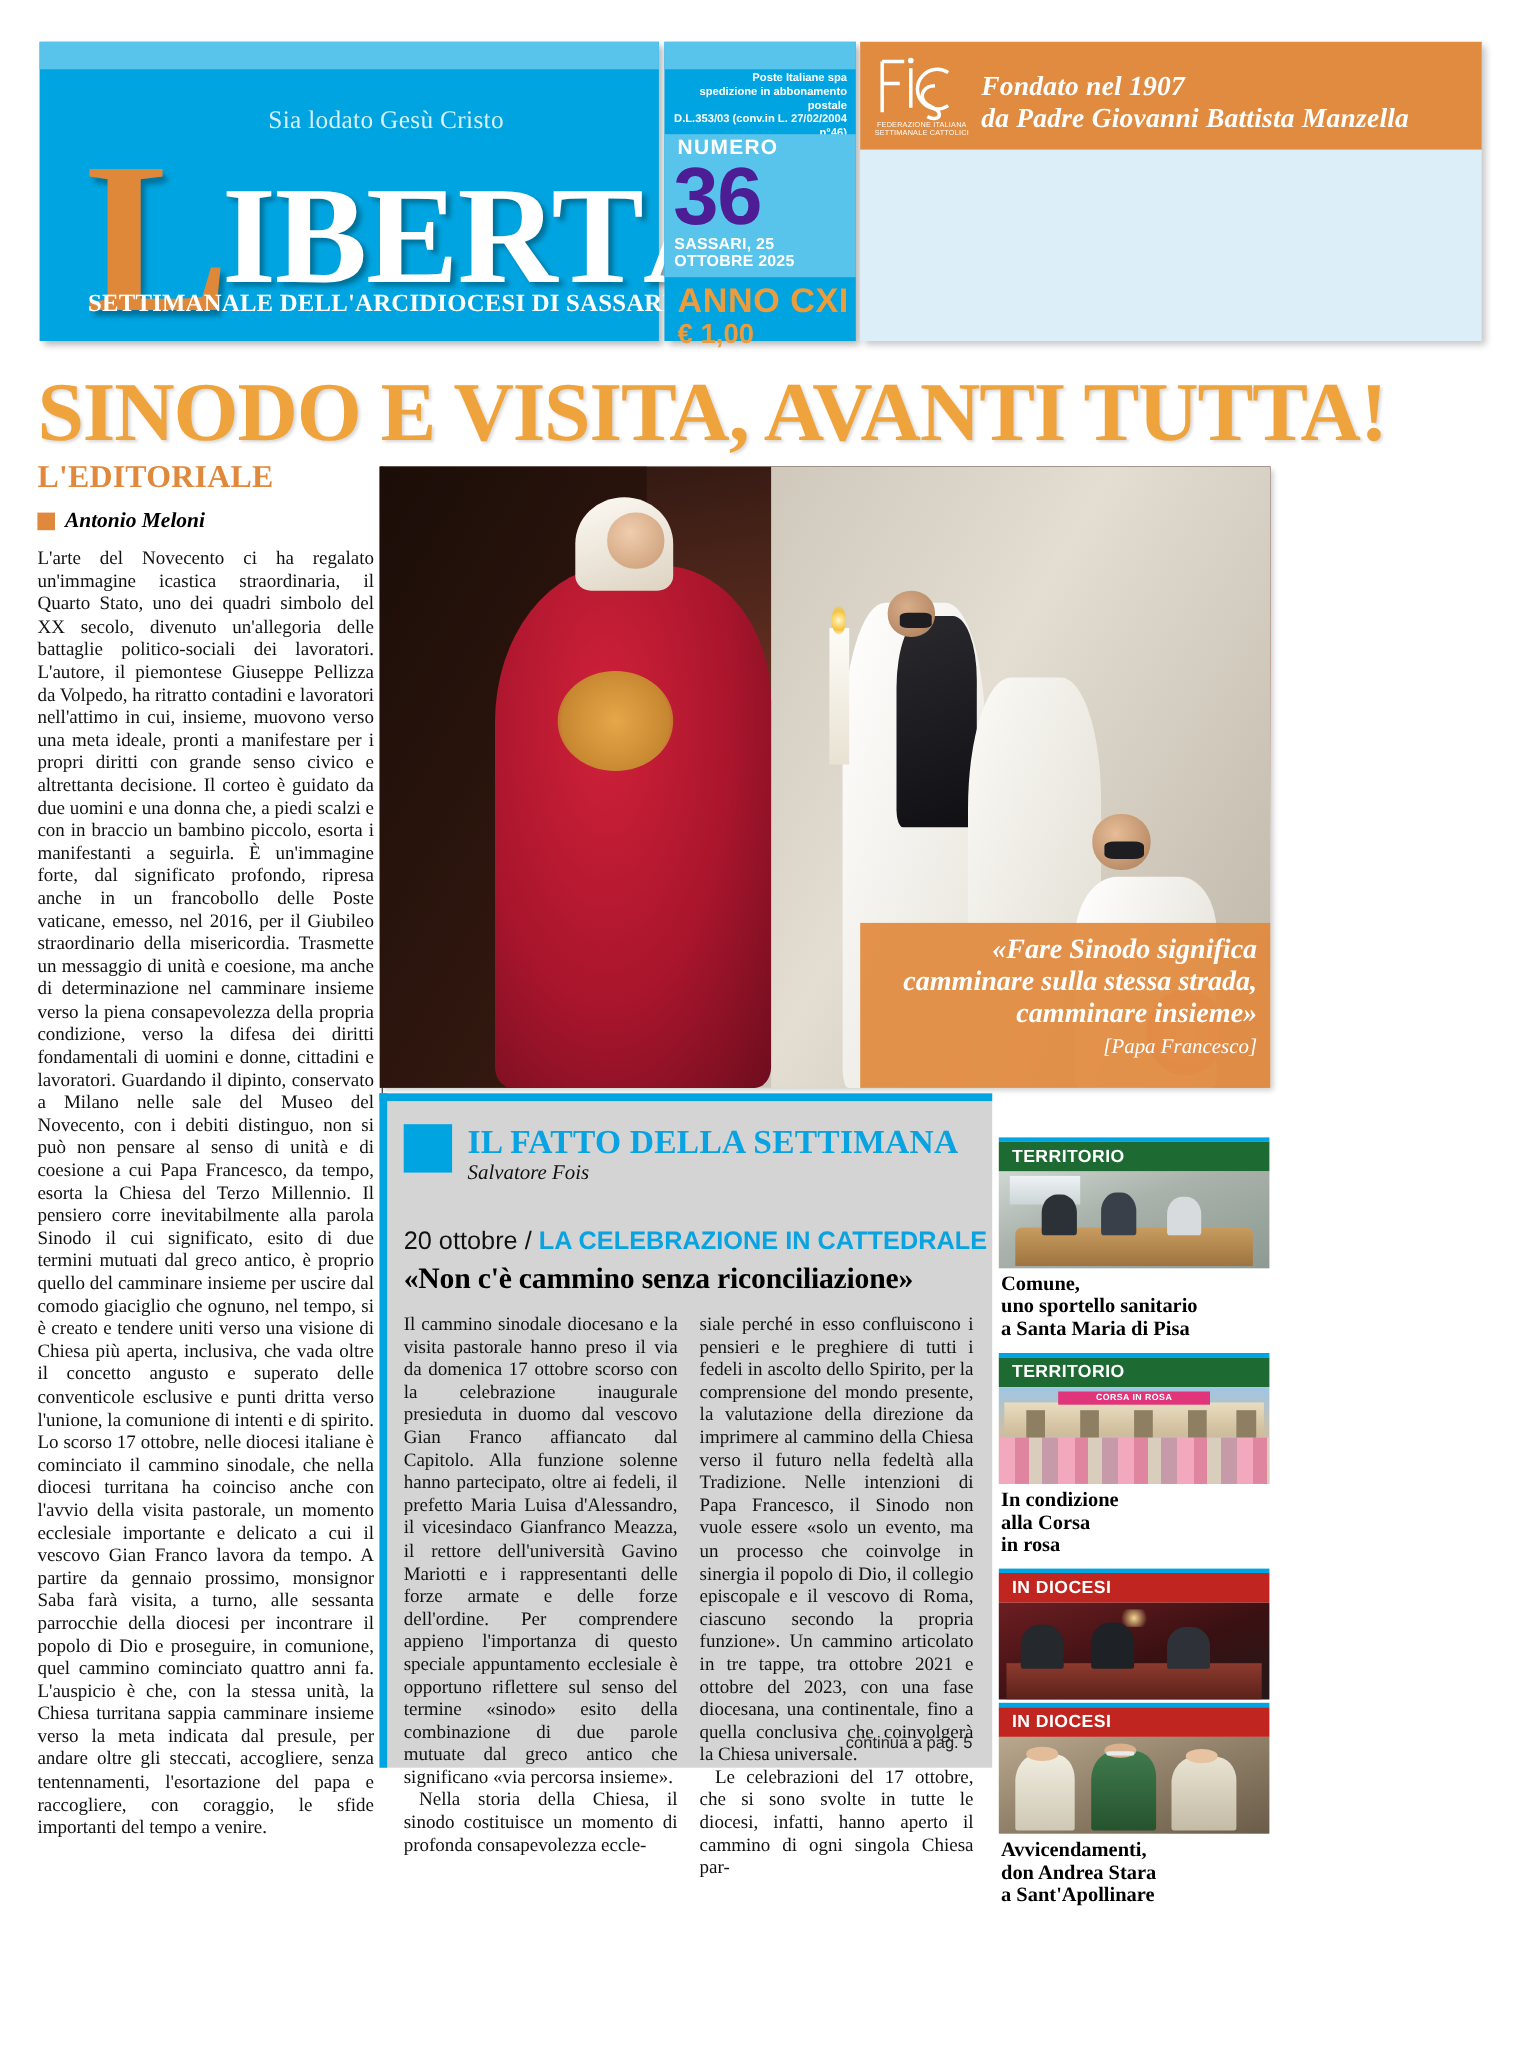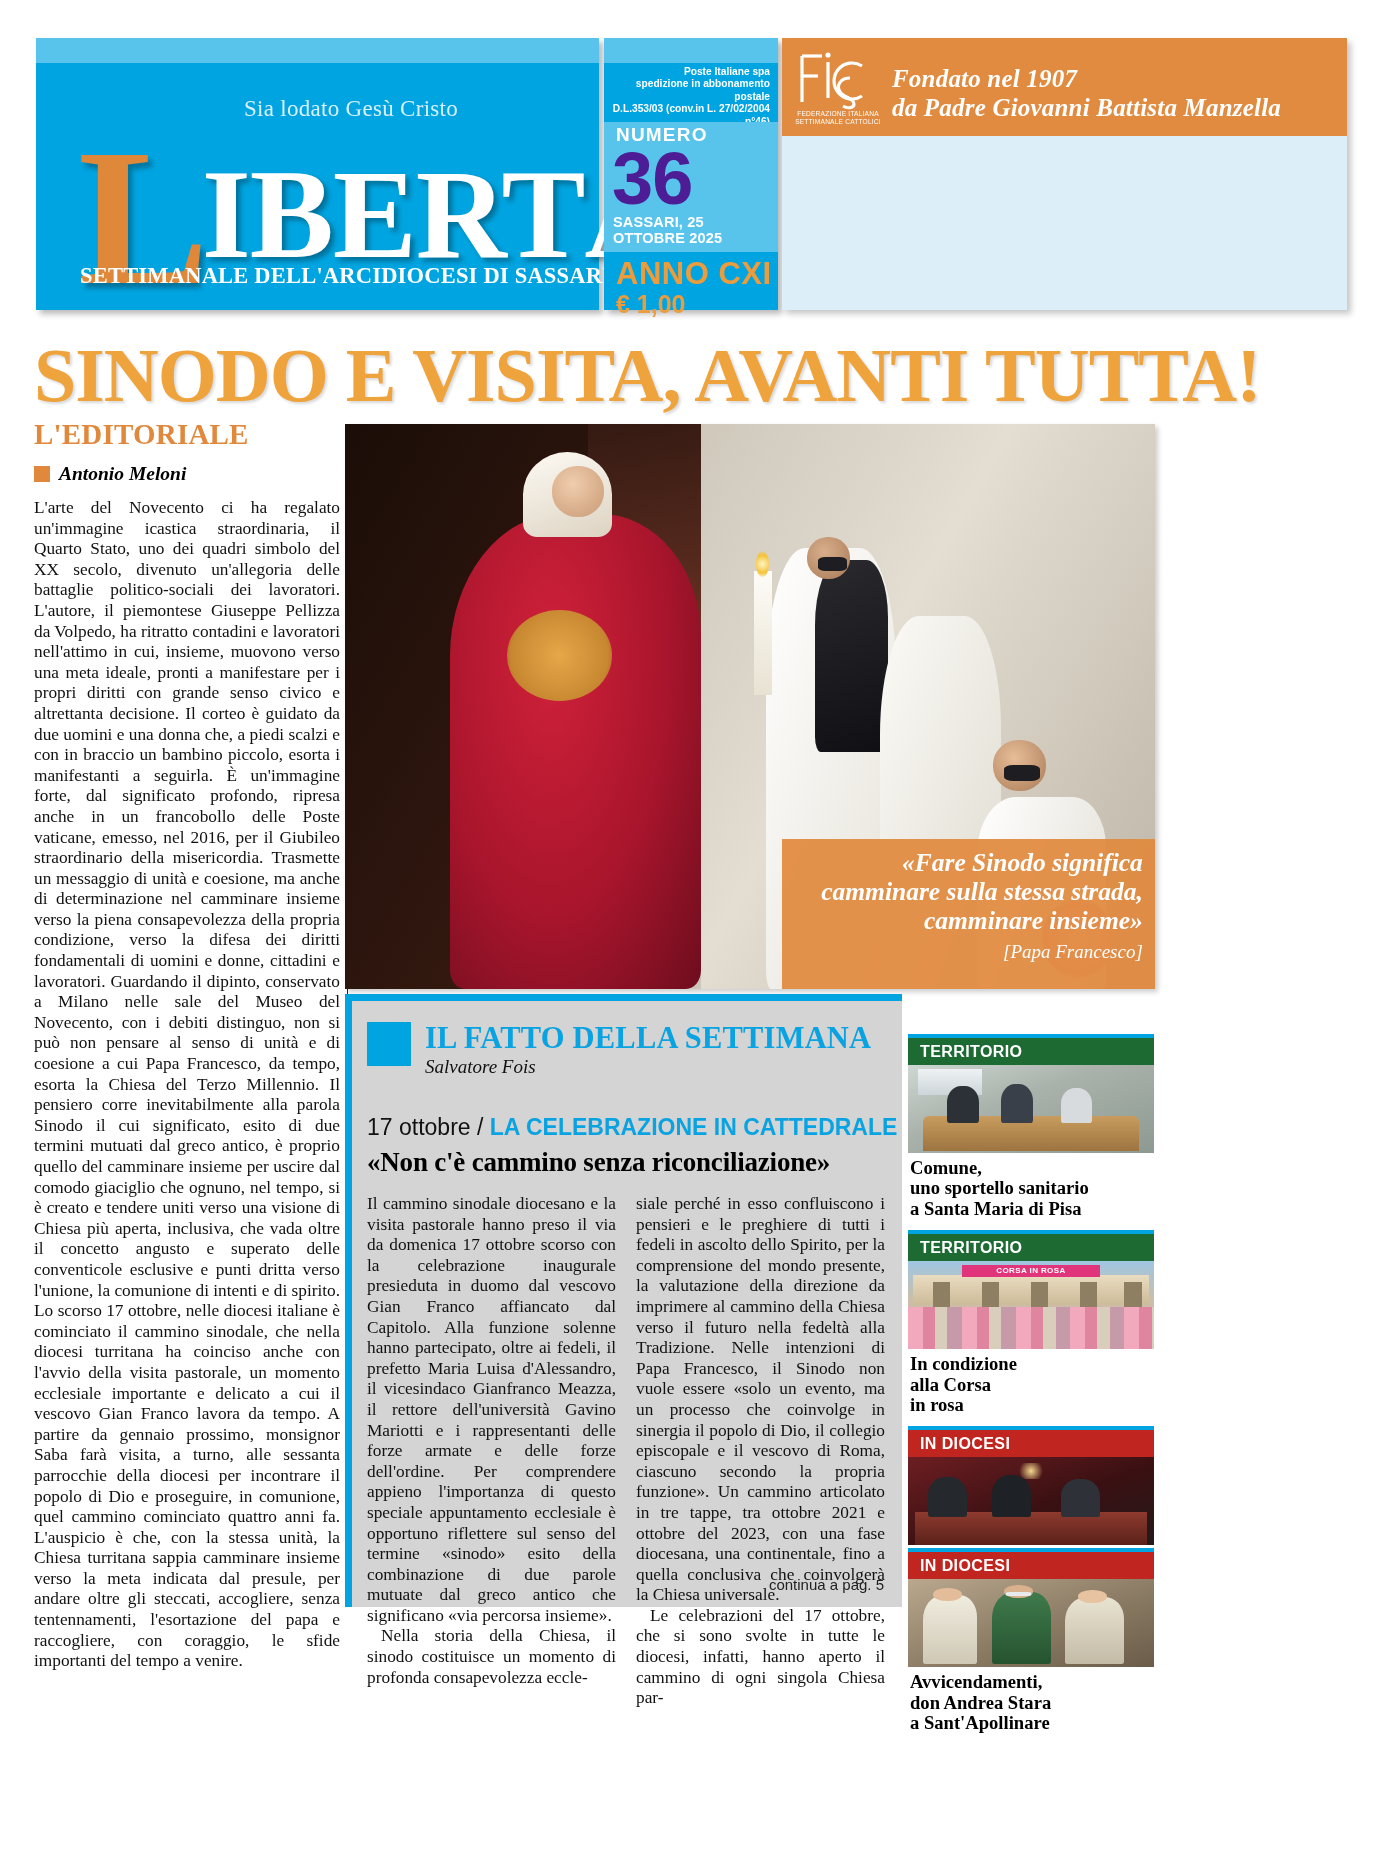--- a/index.html
+++ b/index.html
@@ -371,21 +371,21 @@
 
     <div class="fatto-head">
       <span class="fatto-sq"></span>
       <span>
         <span class="fatto-title">IL FATTO DELLA SETTIMANA</span>
         <div class="fatto-author">Salvatore Fois</div>
       </span>
     </div>
 
     <div class="fatto-kicker">
-      <span>17 ottobre /</span>
+      <span>20 ottobre /</span>
       <span class="bluepart">LA CELEBRAZIONE IN CATTEDRALE</span>
     </div>
 
     <div class="fatto-sub">«Non c'è cammino senza riconciliazione»</div>
 
     <div class="fatto-cols">
       <div class="fatto-col">
         <p class="noind">Il cammino sinodale diocesano e la visita pastorale hanno preso il via da domenica 17 ottobre scorso con la celebrazione inaugurale presieduta in duomo dal vescovo Gian Franco affiancato dal Capitolo. Alla funzione solenne hanno partecipato, oltre ai fedeli, il prefetto Maria Luisa d'Alessandro, il vicesindaco Gianfranco Meazza, il rettore dell'università Gavino Mariotti e i rappresentanti delle forze armate e delle forze dell'ordine. Per comprendere appieno l'importanza di questo speciale appuntamento ecclesiale è opportuno riflettere sul senso del termine «sinodo» esito della combinazione di due parole mutuate dal greco antico che significano «via percorsa insieme».</p>
         <p>Nella storia della Chiesa, il sinodo costituisce un momento di profonda consapevolezza eccle-</p>
       </div>

